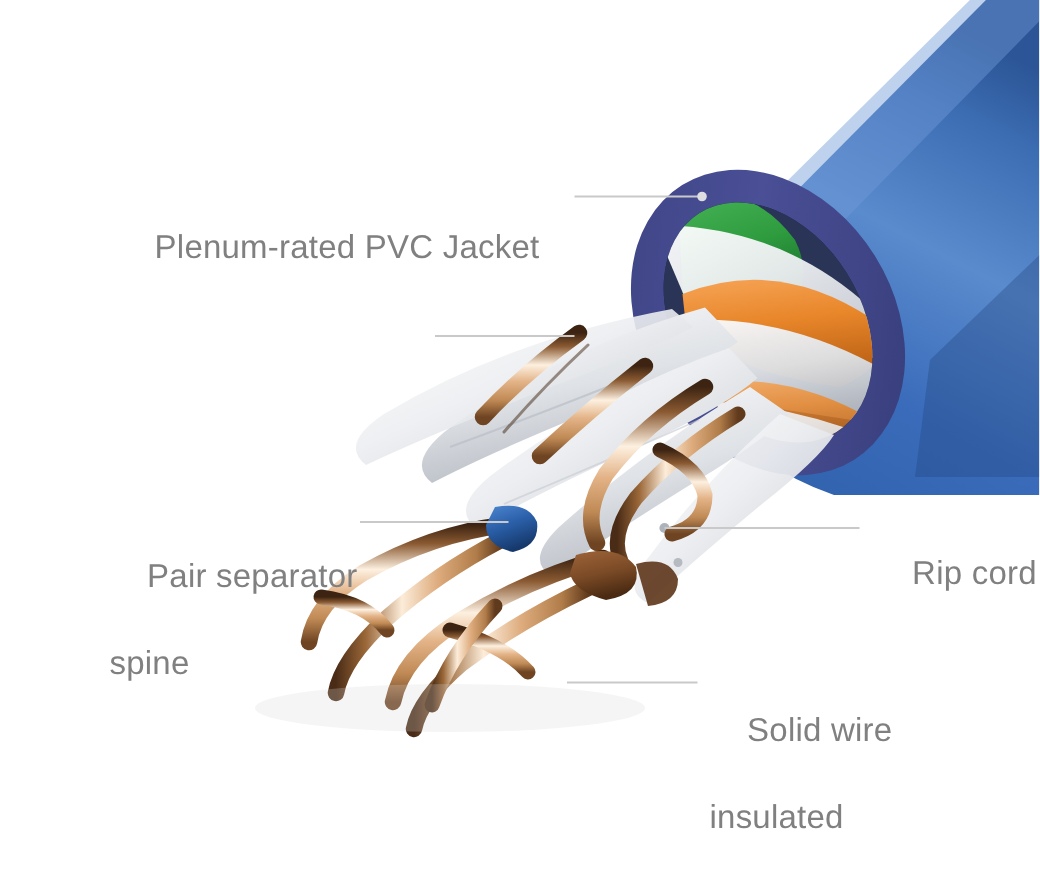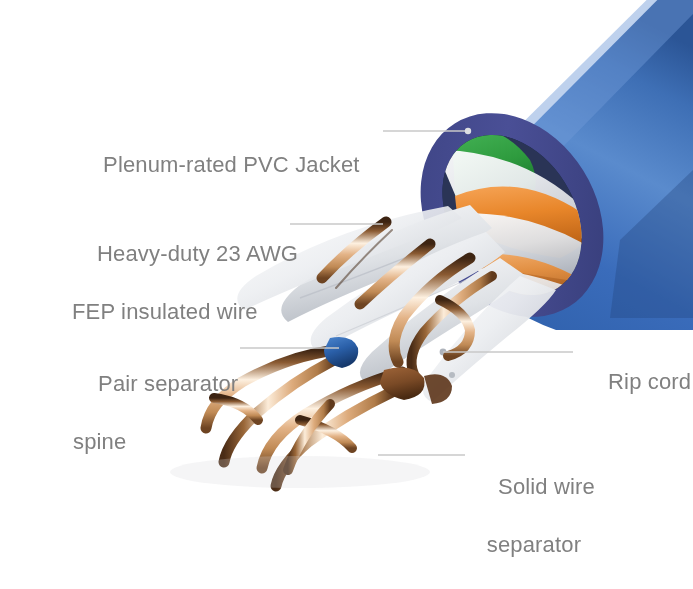--- a/index.html
+++ b/index.html
@@ -23,21 +23,21 @@
   }
   .label {
     position: absolute;
     color: #808080;
     font-size: 22px;
     font-weight: 300;
     line-height: 29px;
     letter-spacing: 0.15px;
     white-space: pre;
   }
-  .label-right { text-align: center; }
+  .label-right { text-align: left; }
   .label-line2 { display: block; }
 </style>
 </head>
 <body>
 
 <div id="stage">
 
   <svg class="illustration" viewBox="0 0 693 589" width="693" height="589" xmlns="http://www.w3.org/2000/svg">
     <defs>
       <linearGradient id="jacketGrad" x1="0" y1="1" x2="0.35" y2="0">
@@ -178,32 +178,28 @@
     </g>
     <g>
       <circle cx="468" cy="131" r="3.2" fill="#dcdee2"></circle>
     </g>
   </svg>
 
   <div class="label" style="left:78px; top:121px;">
     <span>Plenum-rated PVC Jacket</span>
   </div>
 
-  <div class="label" style="left:72px; top:210px;">
-    <span>Heavy-duty 23 AWG</span>
-    <span class="label-line2">FEP insulated wire</span>
-  </div>
 
   <div class="label" style="left:73px; top:340px;">
     <span>Pair separator</span>
     <span class="label-line2">spine</span>
   </div>
 
   <div class="label label-right" style="left:583px; top:338px;">
     <span>Rip cord</span>
   </div>
 
   <div class="label label-right" style="left:473px; top:443px;">
     <span>Solid wire</span>
-    <span class="label-line2">separator</span>
+    <span class="label-line2">insulated</span>
   </div>
 
 </div>
 
 </body></html>

